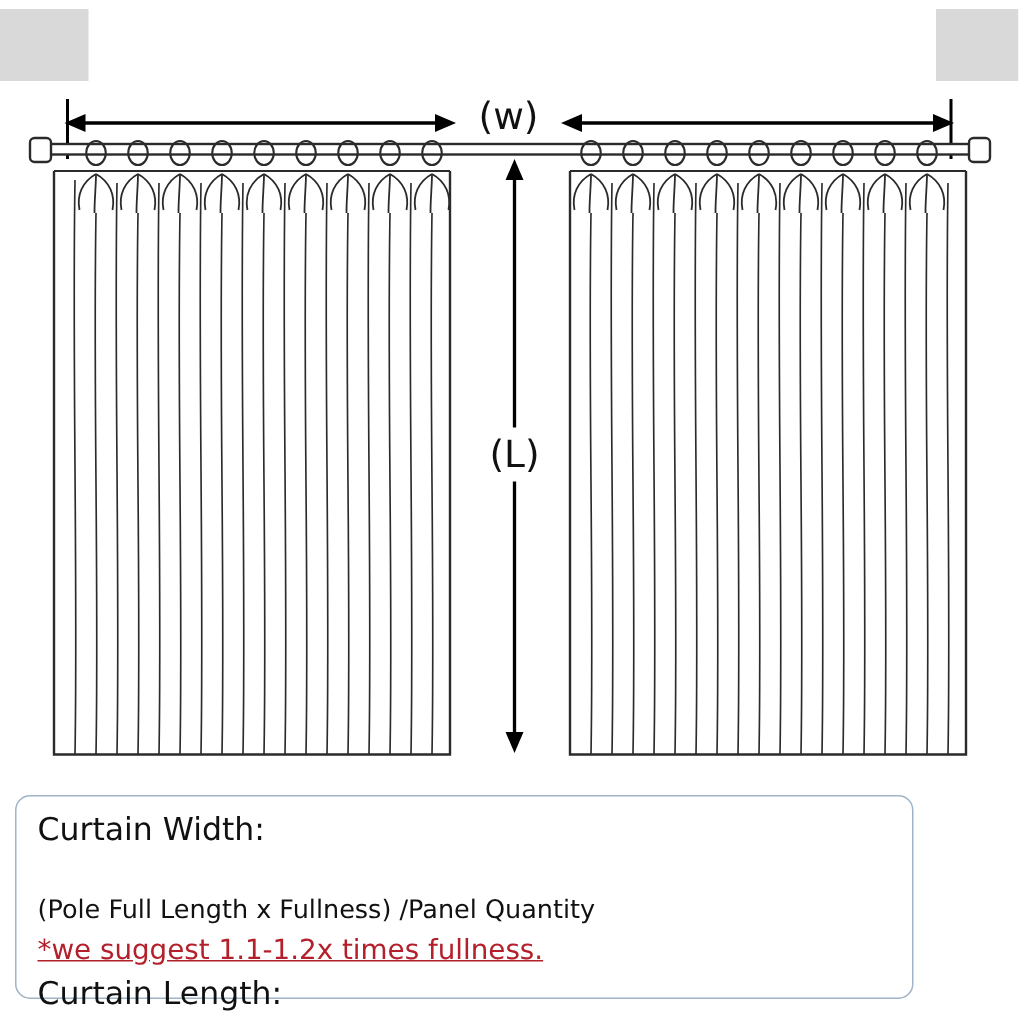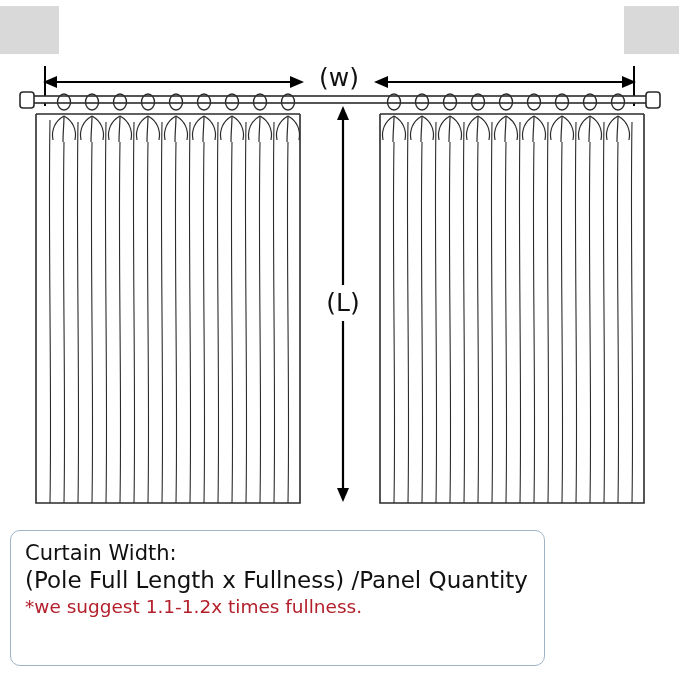--- a/index.html
+++ b/index.html
@@ -76,45 +76,47 @@
     width: 62px;
     font-size: 25px;
     line-height: 36px;
   }
 
   
   .info-box {
     position: absolute;
     left: 10px;
     top: 530px;
-    width: 535px;
+    width: 599px;
     height: 136px;
     border: 1.6px solid #9fb4c7;
     border-radius: 10px;
     background: #ffffff;
     box-sizing: border-box;
     padding: 8px 14px 0 14px;
   }
   .info-line {
     font-family: "DejaVu Sans", sans-serif;
     color: #111111;
     white-space: nowrap;
   }
   .line-title {
     font-size: 21px;
     line-height: 28px;
   }
   .line-body {
-    font-size: 23px;
+    font-size: 17px;
     line-height: 26px;
+    margin-top: 27px;
   }
   .line-note {
     font-size: 18.5px;
     line-height: 28px;
     color: #b3202b;
+    text-decoration: underline;
   }
 </style>
 </head>
 <body>
 
 <div class="page">
 
   <div class="title-bar">
     <svg width="679" height="60" viewBox="0 0 679 60" style="position:absolute;left:0;top:0;">
       <rect x="0" y="0" width="679" height="60" fill="#ffffff"></rect>
@@ -269,15 +271,16 @@
   </div>
 
   <div class="dim-label label-w">(w)</div>
 
   <div class="dim-label label-l">(L)</div>
 
   <div class="info-box">
     <div class="info-line line-title">Curtain Width:</div>
     <div class="info-line line-body">(Pole Full Length x Fullness) /Panel Quantity</div>
     <div class="info-line line-note">*we suggest 1.1-1.2x times fullness.</div>
+    <div class="info-line line-title">Curtain Length:</div>
   </div>
 
 </div>
 
 </body></html>

